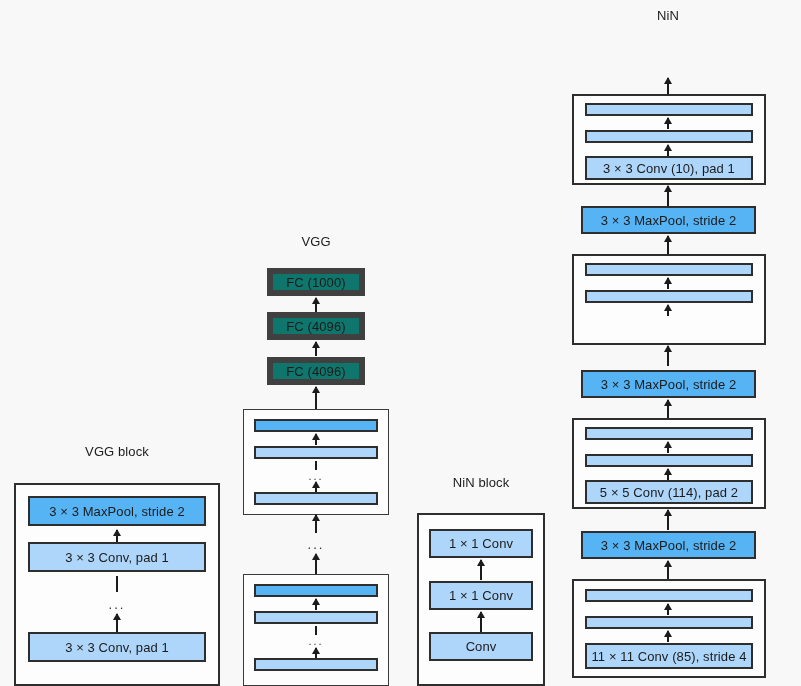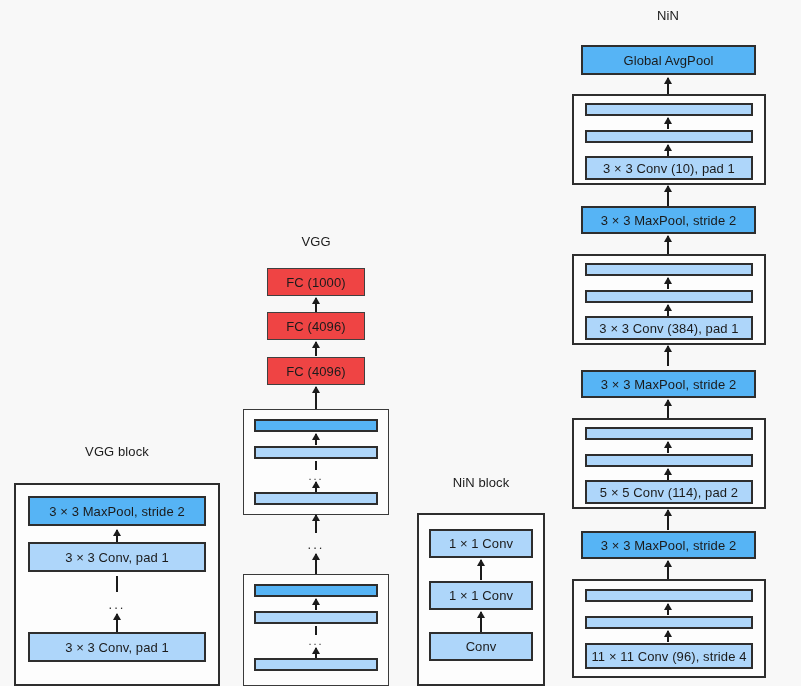--- a/index.html
+++ b/index.html
@@ -47,22 +47,22 @@
   }
   .node.pool {
     background: #56b4f5;
     border: 2px solid #2e2e2e;
   }
   .node.conv {
     background: #aed6fa;
     border: 2px solid #2e2e2e;
   }
   .node.fc {
-    background: #ef4444;
-    border: 1px solid #404040;
+    background: #0f766e;
+    border: 6px solid #404040;
   }
 
   
   .group {
     position: absolute;
     box-sizing: border-box;
     background: #fdfdfd;
     border: 2px solid #2e2e2e;
   }
   .group.thin {
@@ -161,41 +161,39 @@
   <div class="node conv" style="left:429px; top:529px; width:104px; height:29px;">1 × 1 Conv</div>
   <div class="arrow" style="left:481px; top:560px; height:20px;"></div>
 
   <div class="node conv" style="left:429px; top:581px; width:104px; height:29px;">1 × 1 Conv</div>
   <div class="arrow" style="left:481px; top:612px; height:20px;"></div>
 
   <div class="node conv" style="left:429px; top:632px; width:104px; height:29px;">Conv</div>
 
   <div class="col-title" style="left:668px; top:8px;">NiN</div>
 
-  <div class="node pool" style="left:581px; top:45px; width:175px; height:30px;">Global AvgPool</div>
   <div class="arrow" style="left:668px; top:78px; height:16px;"></div>
 
   <div class="group" style="left:572px; top:94px; width:194px; height:91px;"></div>
   <div class="node conv" style="left:585px; top:103px; width:168px; height:13px;"></div>
   <div class="arrow" style="left:668px; top:118px; height:11px;"></div>
   <div class="node conv" style="left:585px; top:130px; width:168px; height:13px;"></div>
   <div class="arrow" style="left:668px; top:145px; height:11px;"></div>
   <div class="node conv" style="left:585px; top:156px; width:168px; height:24px;text-align:center;">3 × 3 Conv (10), pad 1</div>
 
   <div class="arrow" style="left:668px; top:186px; height:20px;"></div>
 
   <div class="node pool" style="left:581px; top:206px; width:175px; height:28px;">3 × 3 MaxPool, stride 2</div>
   <div class="arrow" style="left:668px; top:236px; height:18px;"></div>
 
   <div class="group" style="left:572px; top:254px; width:194px; height:91px;"></div>
   <div class="node conv" style="left:585px; top:263px; width:168px; height:13px;"></div>
   <div class="arrow" style="left:668px; top:278px; height:11px;"></div>
   <div class="node conv" style="left:585px; top:290px; width:168px; height:13px;"></div>
   <div class="arrow" style="left:668px; top:305px; height:11px;"></div>
-  <div class="node conv" style="left:585px; top:316px; width:168px; height:24px;">3 × 3 Conv (384), pad 1</div>
 
   <div class="arrow" style="left:668px; top:346px; height:20px;"></div>
 
   <div class="node pool" style="left:581px; top:370px; width:175px; height:28px;">3 × 3 MaxPool, stride 2</div>
   <div class="arrow" style="left:668px; top:400px; height:18px;"></div>
 
   <div class="group" style="left:572px; top:418px; width:194px; height:91px;"></div>
   <div class="node conv" style="left:585px; top:427px; width:168px; height:13px;"></div>
   <div class="arrow" style="left:668px; top:442px; height:11px;"></div>
   <div class="node conv" style="left:585px; top:454px; width:168px; height:13px;"></div>
@@ -205,15 +203,15 @@
   <div class="arrow" style="left:668px; top:510px; height:20px;"></div>
 
   <div class="node pool" style="left:581px; top:531px; width:175px; height:28px;">3 × 3 MaxPool, stride 2</div>
   <div class="arrow" style="left:668px; top:561px; height:18px;"></div>
 
   <div class="group" style="left:572px; top:579px; width:194px; height:99px;"></div>
   <div class="node conv" style="left:585px; top:589px; width:168px; height:13px;"></div>
   <div class="arrow" style="left:668px; top:604px; height:11px;"></div>
   <div class="node conv" style="left:585px; top:616px; width:168px; height:13px;"></div>
   <div class="arrow" style="left:668px; top:631px; height:11px;"></div>
-  <div class="node conv" style="left:585px; top:643px; width:168px; height:26px;">11 × 11 Conv (96), stride 4</div>
+  <div class="node conv" style="left:585px; top:643px; width:168px; height:26px;">11 × 11 Conv (85), stride 4</div>
 
 </div>
 
 </body></html>

